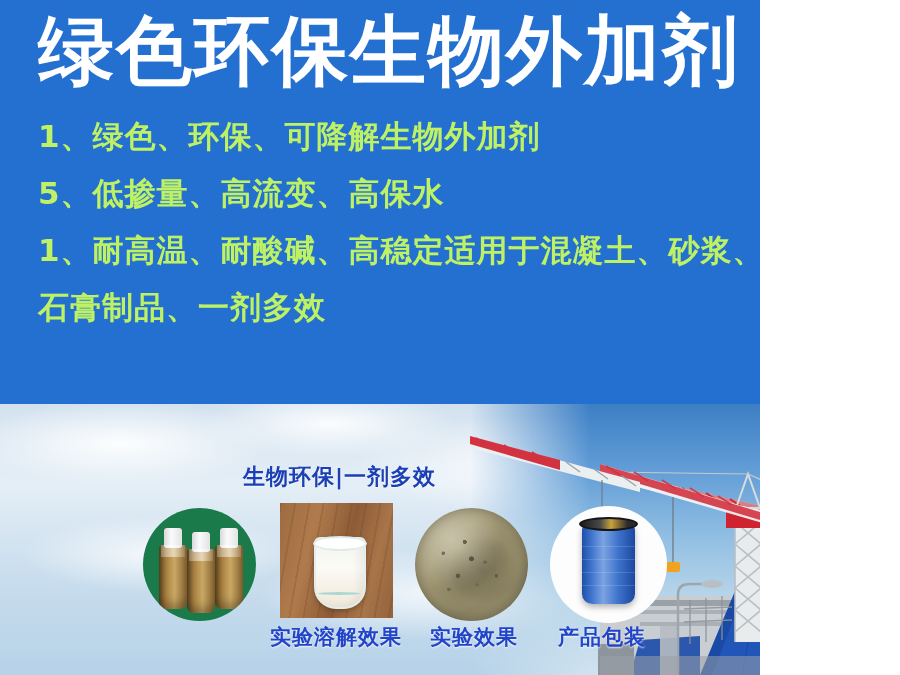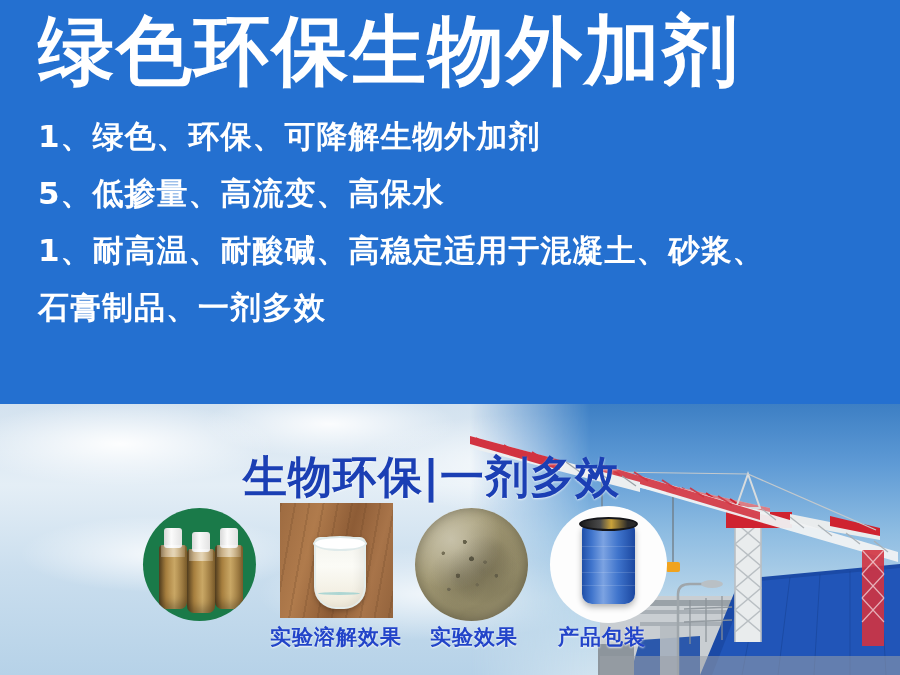--- a/index.html
+++ b/index.html
@@ -1,40 +1,40 @@
 <!DOCTYPE html>
 <html><head>
 <meta charset="utf-8">
 <style>
   html,body{margin:0;padding:0;}
   body{
     width:900px;height:675px;overflow:hidden;
     font-family:"Liberation Sans","DejaVu Sans",sans-serif;
     background:#ffffff;
   }
-  #poster{position:relative;width:900px;height:675px;overflow:hidden;}
+  #poster{position:relative;width:760px;height:675px;overflow:hidden;}
 
   
   .blue-panel{
     position:absolute;left:0;top:0;width:900px;height:404px;
     background:#2470d0;
   }
   .poster-title{
     position:absolute;left:38px;top:8px;width:830px;
     color:#ffffff;
     font-size:76px;line-height:86px;font-weight:bold;
     letter-spacing:2px;
     white-space:nowrap;
     font-family:"DejaVu Sans","Liberation Sans",sans-serif;
   }
   .feature-list{
     position:absolute;left:38px;top:108px;width:850px;
   }
   .feature-line{
-    color:#ffffff;
+    color:#bef264;
     font-size:31px;
     line-height:57px;
     font-weight:bold;
     letter-spacing:1px;
     white-space:nowrap;
     font-family:"DejaVu Sans","Liberation Sans",sans-serif;
   }
 
   
   .photo-band{
@@ -62,21 +62,21 @@
       radial-gradient(ellipse 150px 45px at 560px 30px,rgba(255,255,255,.95),rgba(255,255,255,0) 70%),
       radial-gradient(ellipse 190px 50px at 760px 55px,rgba(255,255,255,.9),rgba(255,255,255,0) 70%),
       radial-gradient(ellipse 160px 42px at 640px 120px,rgba(255,255,255,.8),rgba(255,255,255,0) 70%),
       linear-gradient(to bottom,#3d7fc4 0%,#5e9ad5 22%,#8fbde2 48%,#b9d6ea 72%,#cfe2ef 100%);
     -webkit-mask-image:linear-gradient(to right,rgba(0,0,0,0) 0px,rgba(0,0,0,1) 120px);
     mask-image:linear-gradient(to right,rgba(0,0,0,0) 0px,rgba(0,0,0,1) 120px);
   }
 
   .slogan{
     position:absolute;left:243px;top:458px;
-    font-size:44px;line-height:38px;font-weight:bold;
+    font-size:22px;line-height:38px;font-weight:bold;
     color:#1b3fb4;letter-spacing:1px;white-space:nowrap;
     font-family:"DejaVu Sans","Liberation Sans",sans-serif;
     text-shadow:0 1px 2px rgba(255,255,255,.7);
   }
 
   
   .thumb{position:absolute;overflow:hidden;}
   .thumb-circle{border-radius:50%;}
 
   

